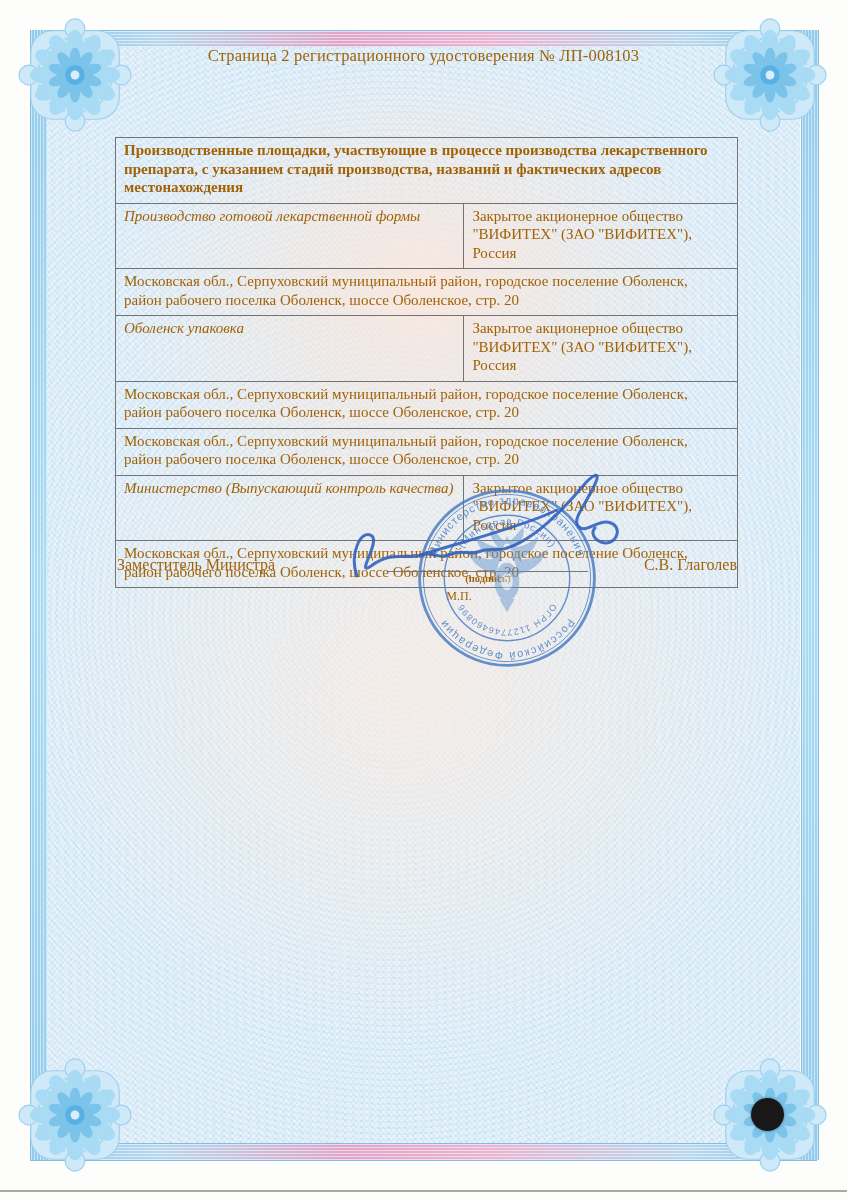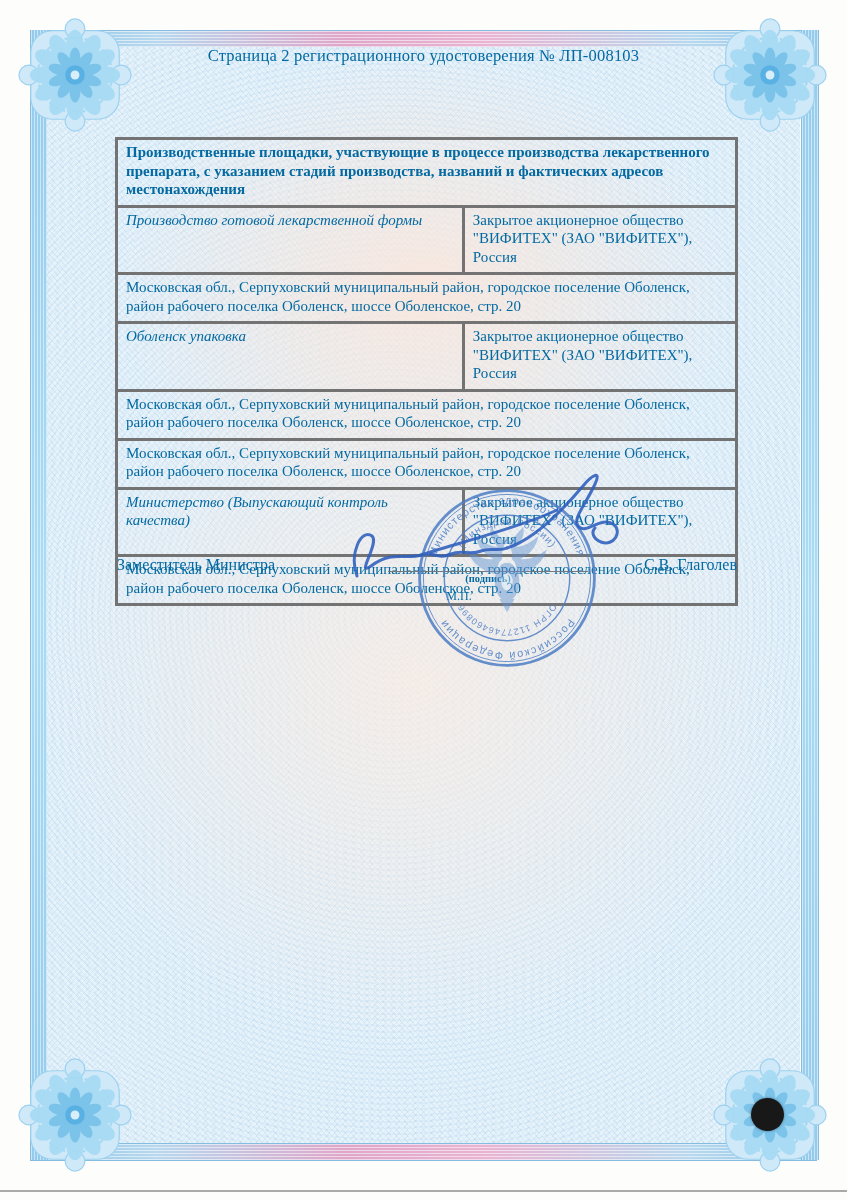--- a/index.html
+++ b/index.html
@@ -1,17 +1,17 @@
 <!DOCTYPE html>
 <html><head>
 <meta charset="utf-8">
 <style>
   html,body{margin:0;padding:0;background:#ffffff;}
   .page{position:relative;width:847px;height:1200px;background:#fdfdfb;overflow:hidden;
-        font-family:"Liberation Serif",serif;color:#0369a1;}
+        font-family:"Liberation Serif",serif;color:#a16207;}
 
   
   .frame-strip{position:absolute;}
   .frame-top,.frame-bottom{
     left:30px;width:787px;height:16px;
     background:
       repeating-linear-gradient(0deg, rgba(255,255,255,.55) 0 1px, rgba(255,255,255,0) 1px 3px),
       linear-gradient(90deg,#8fc6e9 0%,#b7d8ee 16%,#dfa6c9 40%,#e9b4d2 58%,#b7d8ee 84%,#8fc6e9 100%);
     border-top:1px solid #85bcdf;border-bottom:1px solid #85bcdf;
   }
@@ -47,21 +47,21 @@
   .punch-hole{position:absolute;left:751px;top:1098px;width:33px;height:33px;border-radius:50%;
               background:#181818;box-shadow:0 0 3px rgba(0,0,0,.4);}
 
   
   .doc-header{position:absolute;left:0;top:46px;width:100%;text-align:center;
               font-size:16.5px;letter-spacing:.2px;}
 
   
   table.sites{position:absolute;left:115px;top:137px;width:623px;border-collapse:collapse;
               font-size:15px;line-height:18.5px;}
-  table.sites td{border:3px solid #737373;padding:3px 8px 6px 8px;vertical-align:top;
+  table.sites td{border:1px solid #737373;padding:3px 8px 6px 8px;vertical-align:top;
                  background:rgba(255,255,255,0.04);}
   td.thead{font-weight:bold;}
   td.stage{font-style:italic;width:352px;}
   td.comp{width:271px;}
 
   
   .sig-left{position:absolute;left:117px;top:556px;font-weight:normal;font-size:16px;}
   .sig-right{position:absolute;right:110px;top:556px;font-weight:normal;font-size:16px;}
   .sig-line-wrap{position:absolute;left:388px;top:571px;width:200px;text-align:center;}
   .sig-line{border-top:1px solid #77777f;height:0;width:100%;}

